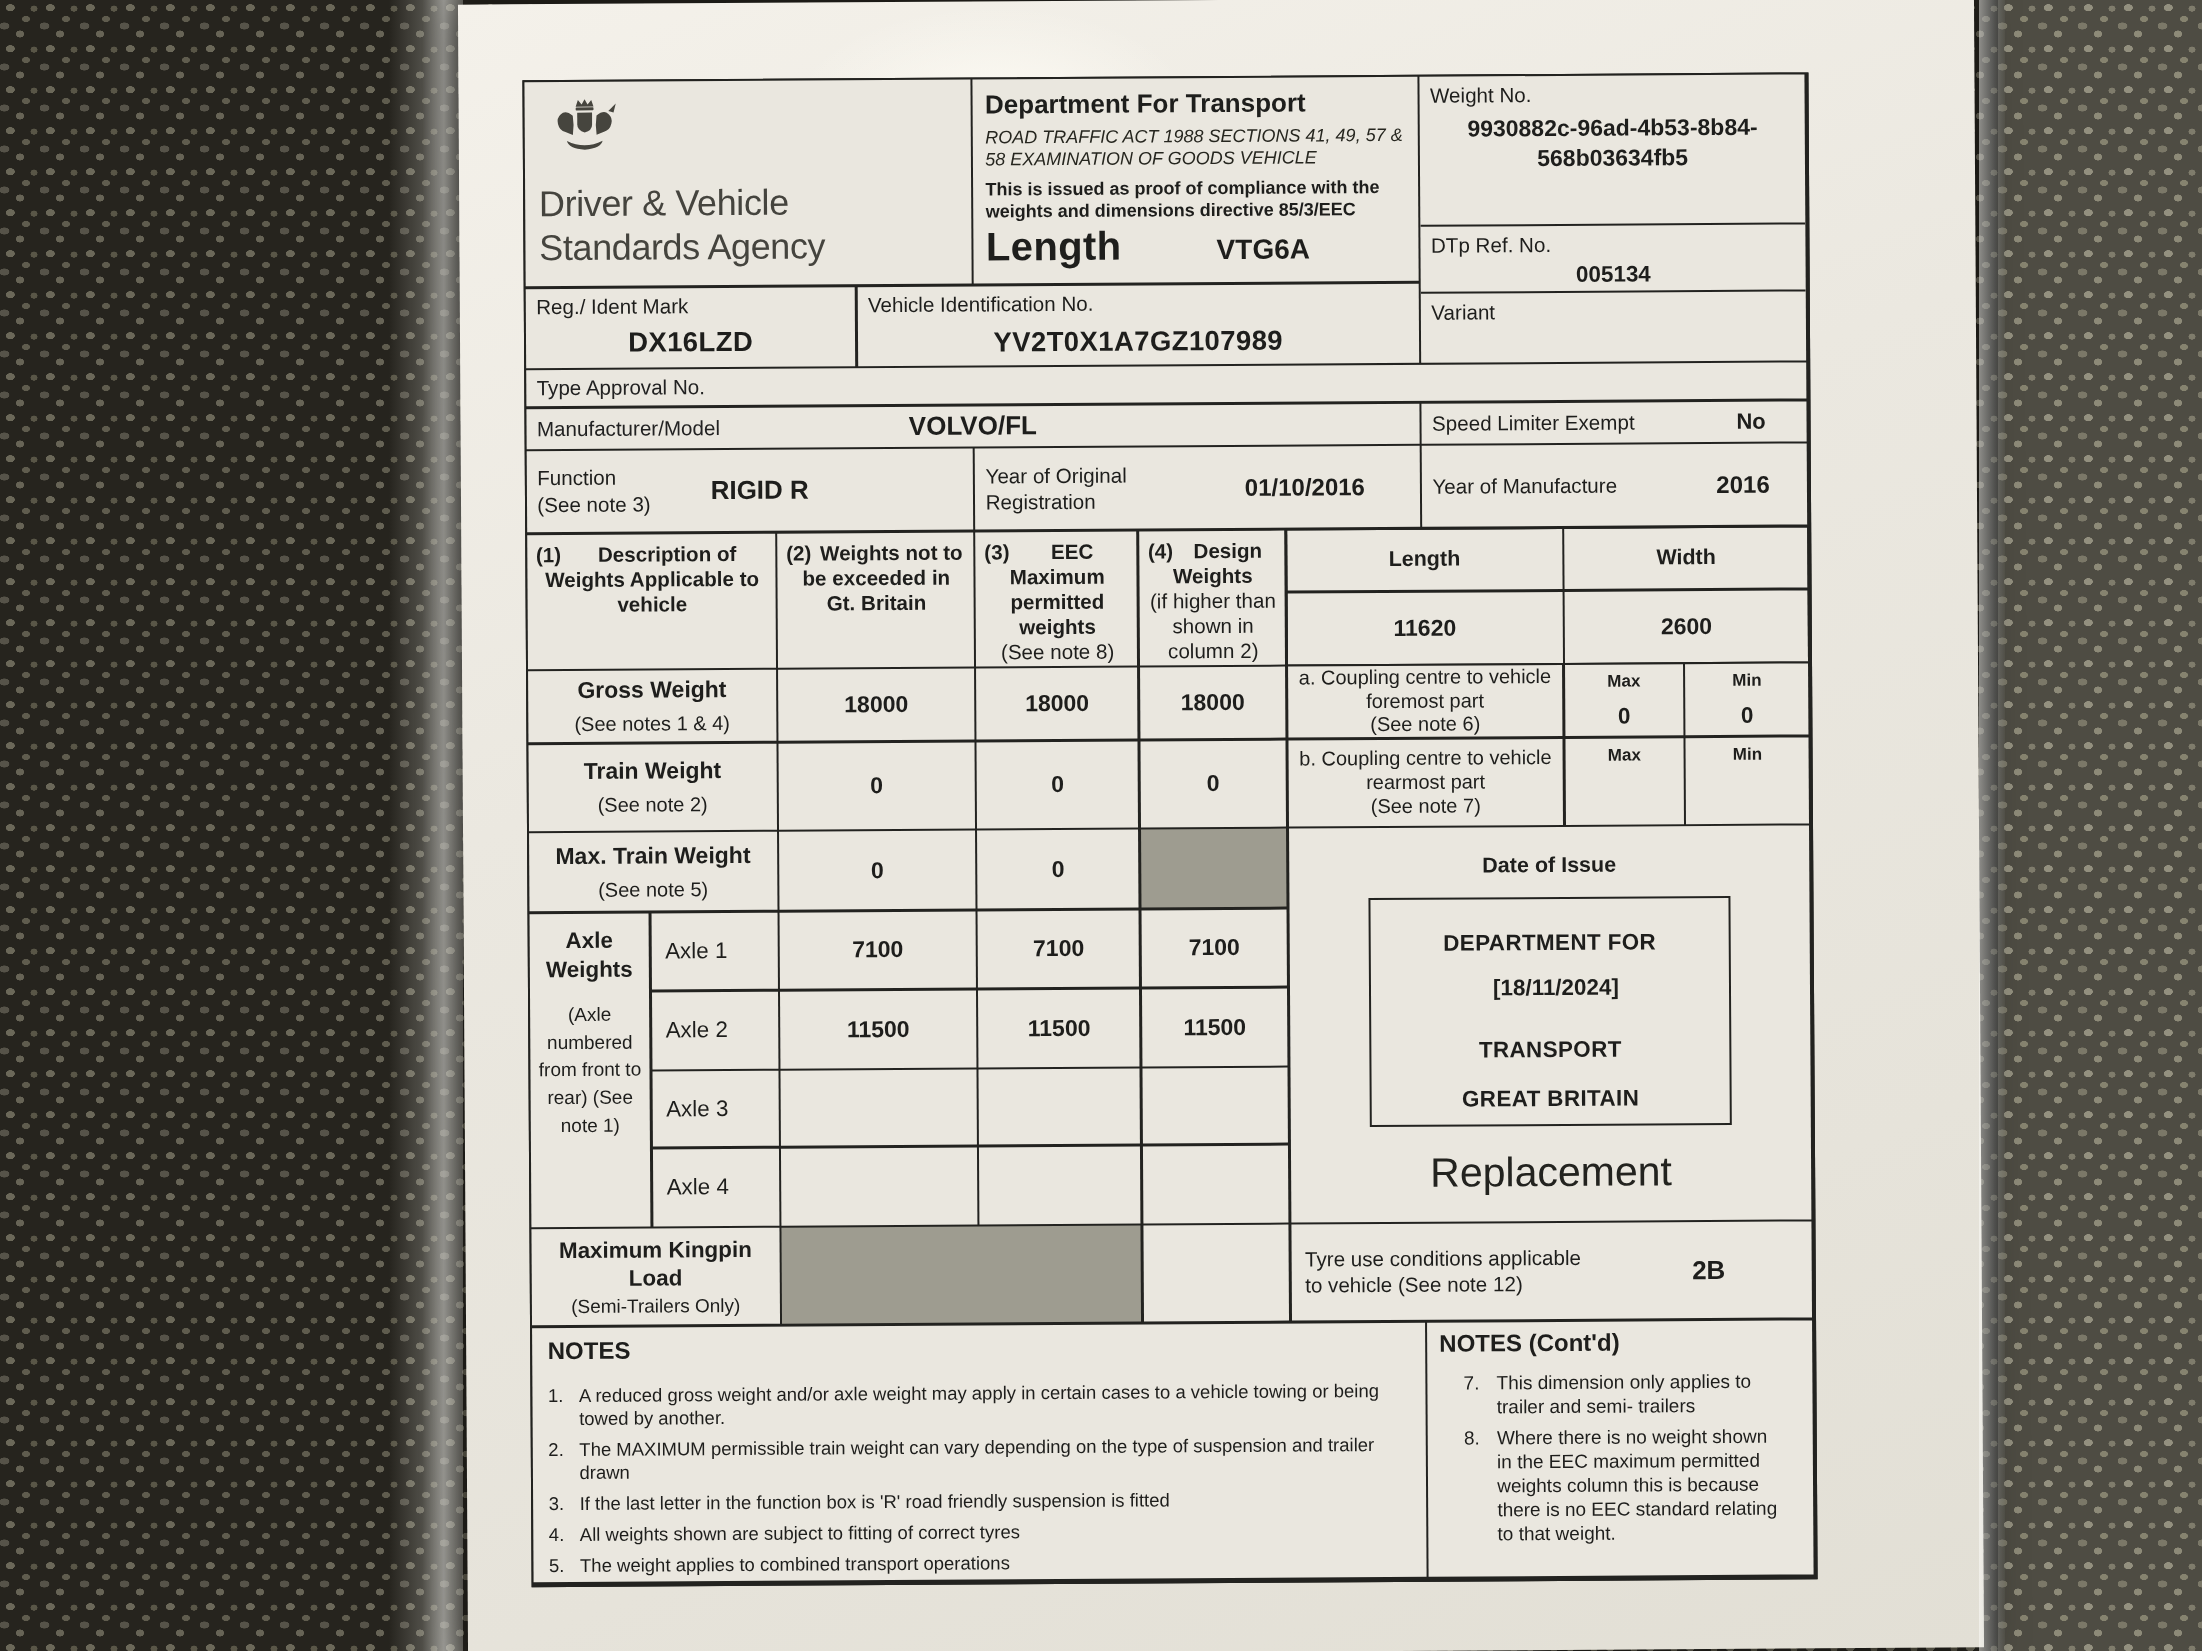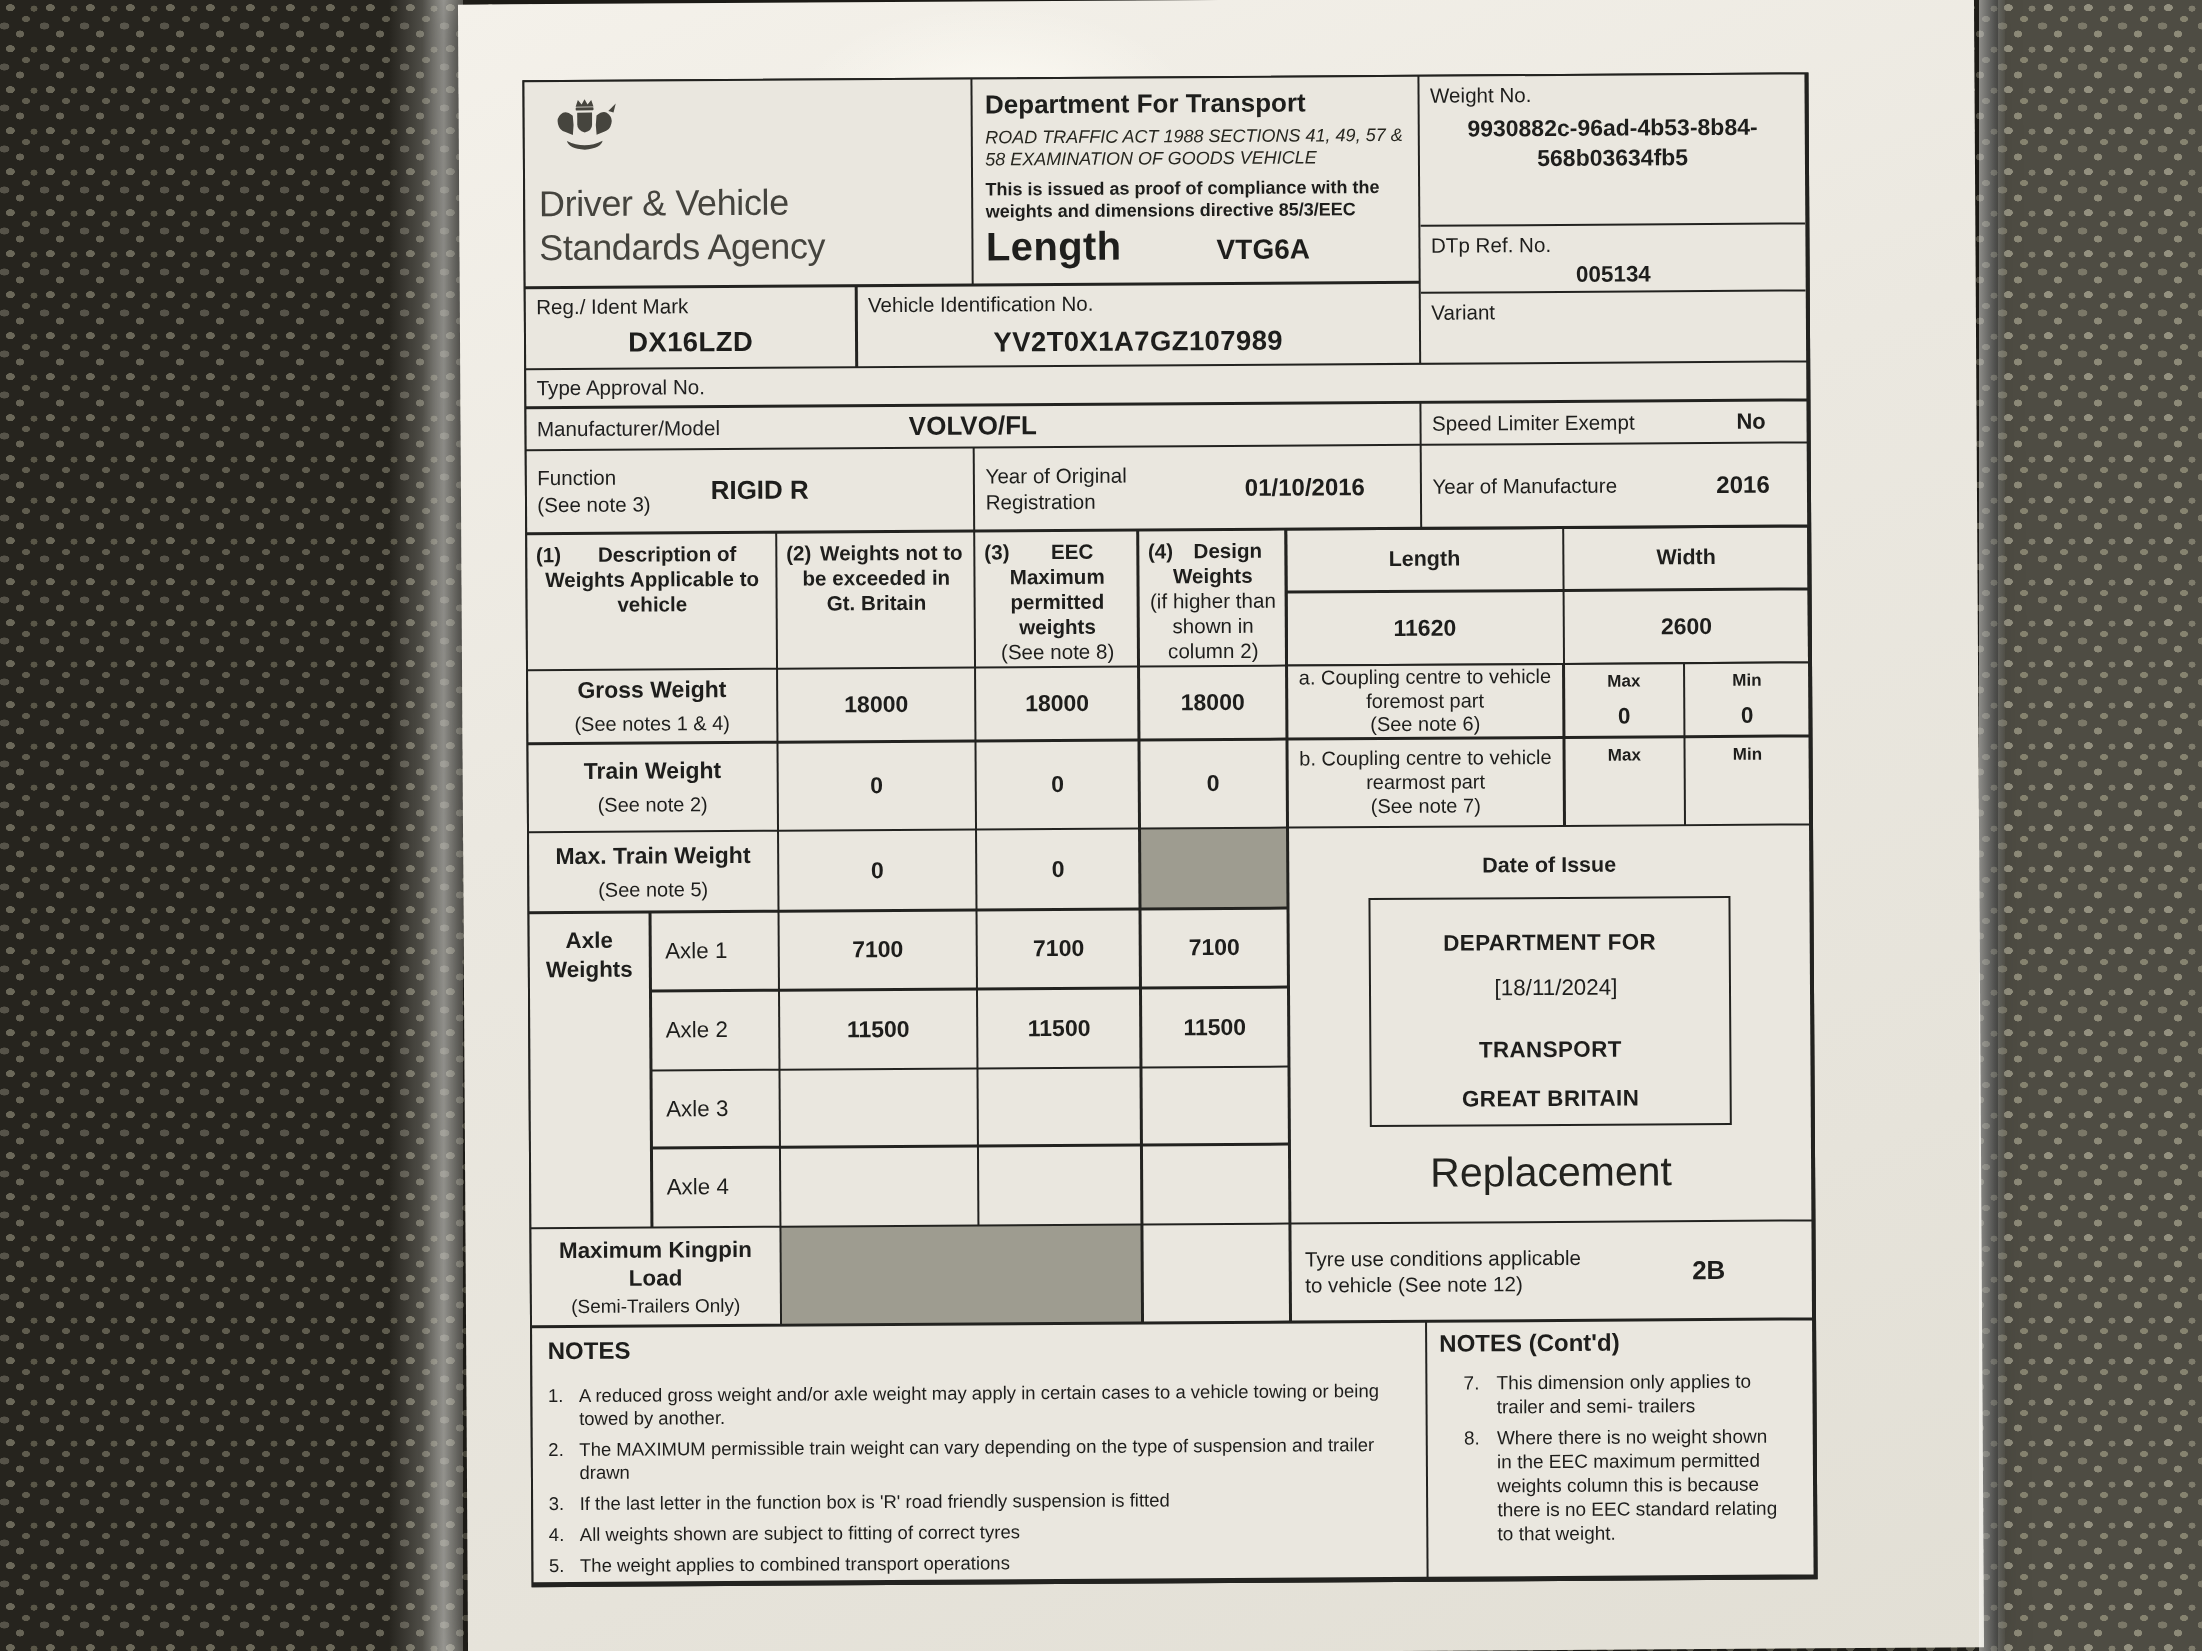--- a/index.html
+++ b/index.html
@@ -100,21 +100,21 @@
   .dims{display:grid;grid-template-columns:275px 1fr;grid-template-rows:60px 1fr;gap:2.6px;background:#232320;padding:0;}
   .dims>div{background:#eae7df;display:flex;align-items:center;justify-content:center;}
   .dims .dh{font-weight:bold;font-size:21.5px;}
   .dims .dv{font-weight:bold;font-size:23px;}
   .coup{display:flex;flex-direction:column;align-items:center;justify-content:center;font-size:20px;line-height:1.18;text-align:center;padding:0 5.2px;}
   
   .datecell{display:flex;flex-direction:column;align-items:center;}
   .doi-label{font-weight:bold;font-size:21.5px;margin-top:26px;}
   .stampbox{margin-top:19px;width:358px;height:225px;border:2.6px solid #232320;display:flex;flex-direction:column;align-items:center;}
   .st1{font-weight:bold;font-size:22.4px;letter-spacing:0.4px;margin-top:31px;}
-  .st2{font-weight:normal;font-size:22.4px;margin-top:19px;margin-left:12px;}
+  .st2{font-weight:bold;font-size:22.4px;margin-top:19px;margin-left:12px;}
   .st3{font-weight:bold;font-size:22.4px;letter-spacing:0.4px;margin-top:36px;}
   .st4{font-weight:bold;font-size:22.4px;letter-spacing:0.4px;margin-top:22.4px;}
   .replacement{font-size:41px;margin-top:22.4px;color:#23231f;}
   
   .axleside{display:flex;flex-direction:column;align-items:center;text-align:center;padding-top:12px;row-gap:5.2px;}
   .axleside .at{font-weight:bold;font-size:22.4px;line-height:1.3;}
   .axleside .an{font-size:19px;line-height:1.45;margin-top:12px;padding:0 3.4px;}
   .axlename{display:flex;align-items:center;padding-left:13.8px;font-size:22.4px;}
   
   .tyre{display:flex;align-items:center;}
@@ -308,20 +308,21 @@
         <div class="st1">DEPARTMENT FOR</div>
         <div class="st2">[18/11/2024]</div>
         <div class="st3">TRANSPORT</div>
         <div class="st4">GREAT BRITAIN</div>
       </div>
       <div class="replacement">Replacement</div>
     </div>
 
     <div class="cell axleside" style="grid-area:11/1/15/2">
       <div class="at">Axle Weights</div>
+      <div class="an">(Axle numbered from front to rear) (See note 1)</div>
     </div>
 
     <div class="cell axlename" style="grid-area:11/2/12/3">Axle 1</div>
     <div class="cell num" style="grid-area:11/3/12/5">7100</div>
     <div class="cell num" style="grid-area:11/5/12/6">7100</div>
     <div class="cell num" style="grid-area:11/6/12/7">7100</div>
 
     <div class="cell axlename" style="grid-area:12/2/13/3">Axle 2</div>
     <div class="cell num" style="grid-area:12/3/13/5">11500</div>
     <div class="cell num" style="grid-area:12/5/13/6">11500</div>

